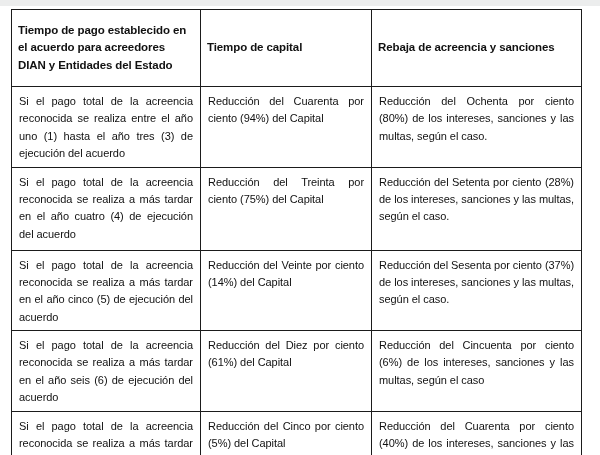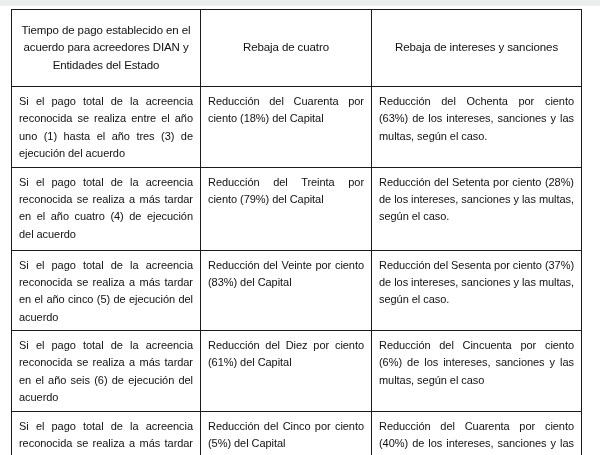--- a/index.html
+++ b/index.html
@@ -40,23 +40,23 @@
   table.rebajas col.c3 { width: 210px; }
 
   table.rebajas th,
   table.rebajas td {
     border: 1.4px solid #1b1b1b;
     vertical-align: top;
     padding: 6px 7px 4px 7px;
     color: #111111;
   }
   table.rebajas thead th {
-    text-align: center;
+    text-align: left;
     vertical-align: middle;
-    font-weight: normal;
+    font-weight: bold;
     font-size: 11.5px;
     line-height: 1.52;
     letter-spacing: -0.1px;
     padding: 7px 6px;
     height: 62px;
   }
   table.rebajas tbody td {
     font-size: 11px;
     line-height: 1.58;
     letter-spacing: -0.05px;
@@ -84,38 +84,38 @@
 <div class="sheet">
   <table class="rebajas">
     <colgroup>
       <col class="c1">
       <col class="c2">
       <col class="c3">
     </colgroup>
     <thead>
       <tr>
         <th>Tiempo de pago establecido en el acuerdo para acreedores DIAN y Entidades del Estado</th>
-        <th>Rebaja de cuatro</th>
-        <th>Rebaja de intereses y sanciones</th>
+        <th>Tiempo de capital</th>
+        <th>Rebaja de acreencia y sanciones</th>
       </tr>
     </thead>
     <tbody>
       <tr class="r1">
         <td class="plazo-col">Si el pago total de la acreencia reconocida se realiza entre  el año uno  (1) hasta  el año  tres (3) de   ejecución del acuerdo</td>
-        <td class="cap-col">Reducción del Cuarenta por ciento (18%) del Capital</td>
-        <td class="int-col">Reducción  del  Ochenta  por ciento (63%) de los intereses, sanciones y las multas, según el caso.</td>
+        <td class="cap-col">Reducción del Cuarenta por ciento (94%) del Capital</td>
+        <td class="int-col">Reducción  del  Ochenta  por ciento (80%) de los intereses, sanciones y las multas, según el caso.</td>
       </tr>
       <tr class="r2">
         <td class="plazo-col">Si el pago total de la acreencia reconocida  se realiza a   más tardar  en  el año  cuatro (4) de ejecución del acuerdo</td>
-        <td class="cap-col">Reducción    del    Treinta  por ciento (79%) del Capital</td>
+        <td class="cap-col">Reducción    del    Treinta  por ciento (75%) del Capital</td>
         <td class="int-col">Reducción   del   Setenta   por ciento (28%) de los intereses, sanciones y las multas, según el caso.</td>
       </tr>
       <tr class="r3">
         <td class="plazo-col">Si el pago total de la acreencia reconocida  se  realiza  a    más tardar  en  el  año   cinco (5) de ejecución del acuerdo</td>
-        <td class="cap-col">Reducción    del    Veinte    por ciento (83%) del Capital</td>
+        <td class="cap-col">Reducción    del    Veinte    por ciento (14%) del Capital</td>
         <td class="int-col">Reducción   del   Sesenta   por ciento (37%) de los intereses, sanciones y las multas, según el caso.</td>
       </tr>
       <tr class="r4">
         <td class="plazo-col">Si el pago total de la acreencia reconocida se realiza a  más tardar  en  el año seis (6) de ejecución del acuerdo</td>
         <td class="cap-col">Reducción  del  Diez  por ciento (61%) del Capital</td>
         <td class="int-col">Reducción   del   Cincuenta   por ciento (6%) de los intereses, sanciones y las multas, según el caso</td>
       </tr>
       <tr class="r5">
         <td class="plazo-col">Si el pago total de la acreencia reconocida se realiza a  más tardar  en  el año   siete   (7) de ejecución del acuerdo</td>
         <td class="cap-col">Reducción    del    Cinco  por ciento (5%) del Capital</td>

